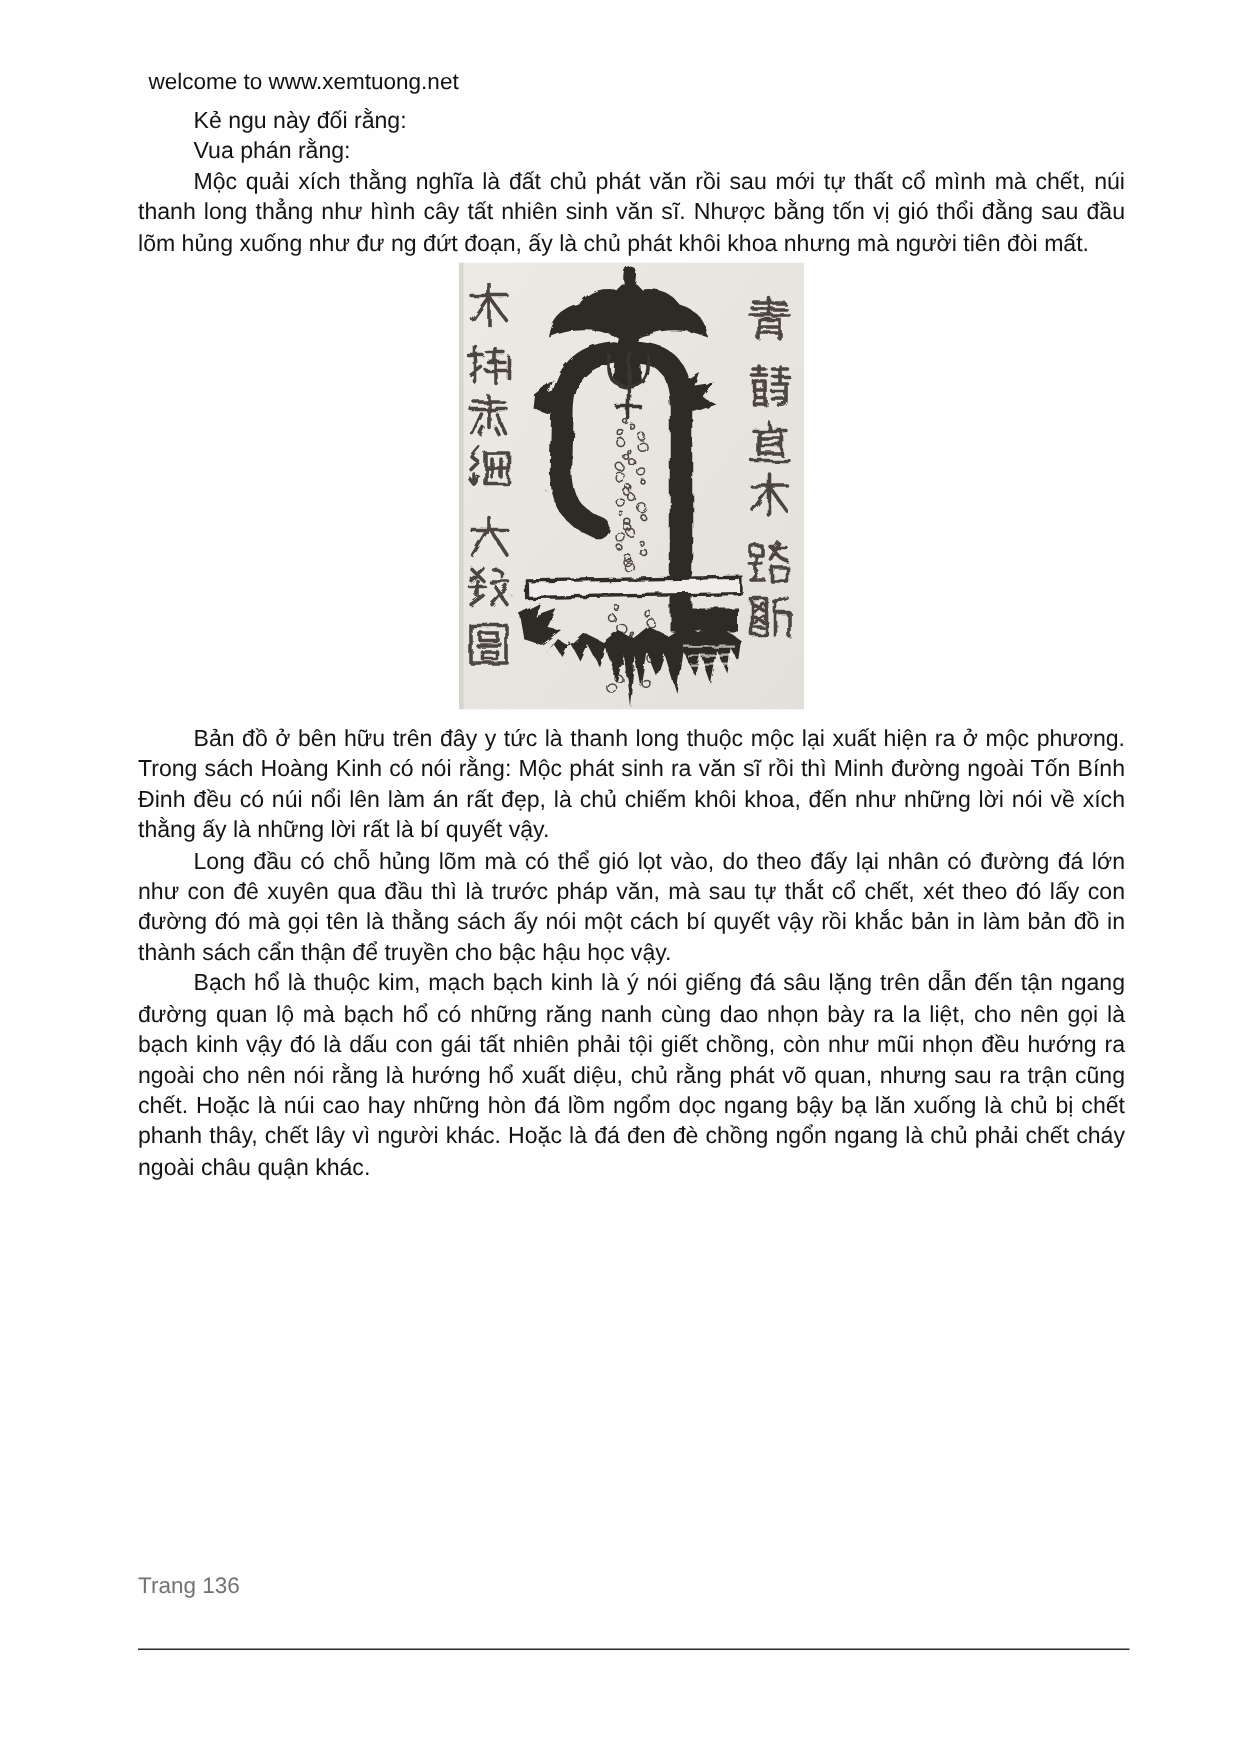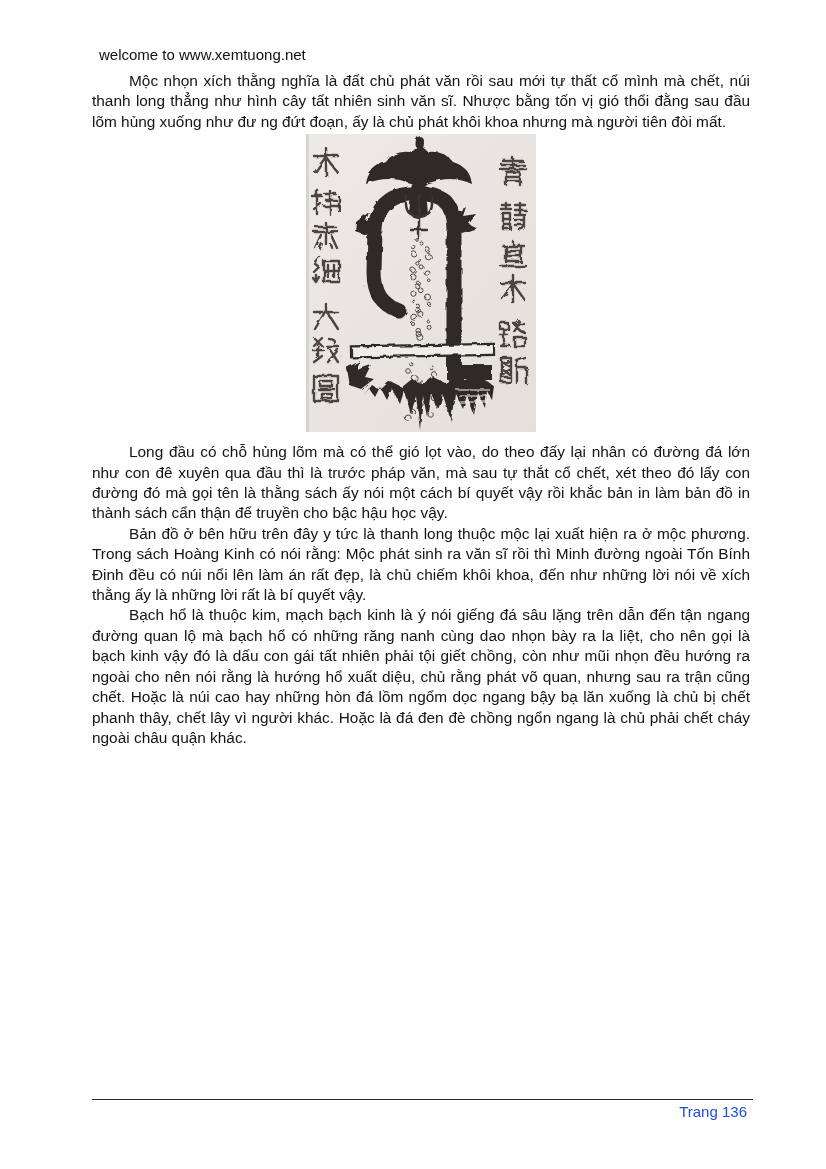--- a/index.html
+++ b/index.html
@@ -9,33 +9,35 @@
   }
   .site-header{position:absolute;left:99px;top:46px;font-size:15px;color:#111;}
   .content{
     position:absolute;left:92px;top:71px;width:658px;
     font-size:15.4px;line-height:20.4px;text-align:justify;
   }
   .content p{margin:0;text-indent:37px;}
   figure.talisman{margin:2px auto 10px;width:230px;height:298px;padding:0;display:block;}
   figure.talisman svg{display:block;}
   .footer-line{position:absolute;left:92px;top:1099px;width:661px;height:0;border-top:1.6px solid #2b2b2b;}
-  .footer-page{position:absolute;left:92px;top:1103px;width:655px;text-align:right;font-size:15px;color:#1d4ed8;}
+  .footer-page{position:absolute;left:92px;top:1049px;width:655px;text-align:left;font-size:15px;color:#737373;}
   .ink{fill:#2e2b28;}
   .cap{stroke:#4b4440;stroke-width:2.4;stroke-linecap:round;stroke-linejoin:round;fill:none;}
 </style>
 </head>
 <body>
 
 <div class="page">
 
   <div class="site-header">welcome to www.xemtuong.net</div>
 
   <div class="content">
-    <p>Mộc nhọn xích thằng nghĩa là đất chủ phát văn rồi sau mới tự thất cổ mình mà chết, núi thanh long thẳng như hình cây tất nhiên sinh văn sĩ. Nhược bằng tốn vị gió thổi đằng sau đầu lõm hủng xuống như đư ng đứt đoạn, ấy là chủ phát khôi khoa nhưng mà người tiên đòi mất.</p>
+    <p>Kẻ ngu này đối rằng:</p>
+    <p>Vua phán rằng:</p>
+    <p>Mộc quải xích thằng nghĩa là đất chủ phát văn rồi sau mới tự thất cổ mình mà chết, núi thanh long thẳng như hình cây tất nhiên sinh văn sĩ. Nhược bằng tốn vị gió thổi đằng sau đầu lõm hủng xuống như đư ng đứt đoạn, ấy là chủ phát khôi khoa nhưng mà người tiên đòi mất.</p>
 
     <figure class="talisman">
       <svg viewBox="0 0 230 298" width="230" height="298" xmlns="http://www.w3.org/2000/svg">
         <defs>
           <linearGradient id="paper" x1="0" y1="0" x2="1" y2="1">
             <stop offset="0" stop-color="#edeae5"></stop>
             <stop offset="0.5" stop-color="#e8e5e0"></stop>
             <stop offset="1" stop-color="#e3e0da"></stop>
           </linearGradient>
           <filter id="rough" x="-10%" y="-10%" width="120%" height="120%">
@@ -185,20 +187,20 @@
                L186 266 L181 257 L179 274 L172 259 L168 281 L161 261 L157 275 L149 259 L145 287 L137 261 L132 276 L125 259 L121 283
                L117 262 L114 296 L110 262 L105 280 L98 257 L94 270 L86 255 L81 266 L74 253 L69 263 L63 254 Z"></path>
 
           <g stroke="#efede9" stroke-width="1.5" opacity="0.7">
             <path d="M150 256 H184 M152 262 H184 M154 268 H182"></path>
           </g>
         </g>
       </svg>
     </figure>
 
+    <p>Bản đồ ở bên hữu trên đây y tức là thanh long thuộc mộc lại xuất hiện ra ở mộc phương. Trong sách Hoàng Kinh có nói rằng: Mộc phát sinh ra văn sĩ rồi thì Minh đường ngoài Tốn Bính Đinh đều có núi nổi lên làm án rất đẹp, là chủ chiếm khôi khoa, đến như những lời nói về xích thằng ấy là những lời rất là bí quyết vậy.</p>
     <p>Long đầu có chỗ hủng lõm mà có thể gió lọt vào, do theo đấy lại nhân có đường đá lớn như con đê xuyên qua đầu thì là trước pháp văn, mà sau tự thắt cổ chết, xét theo đó lấy con đường đó mà gọi tên là thằng sách ấy nói một cách bí quyết vậy rồi khắc bản in làm bản đồ in thành sách cẩn thận để truyền cho bậc hậu học vậy.</p>
-    <p>Bản đồ ở bên hữu trên đây y tức là thanh long thuộc mộc lại xuất hiện ra ở mộc phương. Trong sách Hoàng Kinh có nói rằng: Mộc phát sinh ra văn sĩ rồi thì Minh đường ngoài Tốn Bính Đinh đều có núi nổi lên làm án rất đẹp, là chủ chiếm khôi khoa, đến như những lời nói về xích thằng ấy là những lời rất là bí quyết vậy.</p>
     <p>Bạch hổ là thuộc kim, mạch bạch kinh là ý nói giếng đá sâu lặng trên dẫn đến tận ngang đường quan lộ mà bạch hổ có những răng nanh cùng dao nhọn bày ra la liệt, cho nên gọi là bạch kinh vậy đó là dấu con gái tất nhiên phải tội giết chồng, còn như mũi nhọn đều hướng ra ngoài cho nên nói rằng là hướng hổ xuất diệu, chủ rằng phát võ quan, nhưng sau ra trận cũng chết. Hoặc là núi cao hay những hòn đá lồm ngổm dọc ngang bậy bạ lăn xuống là chủ bị chết phanh thây, chết lây vì người khác. Hoặc là đá đen đè chồng ngổn ngang là chủ phải chết cháy ngoài châu quận khác.</p>
   </div>
 
   <div class="footer-line"></div>
   <div class="footer-page">Trang 136</div>
 </div>
 
 </body></html>

